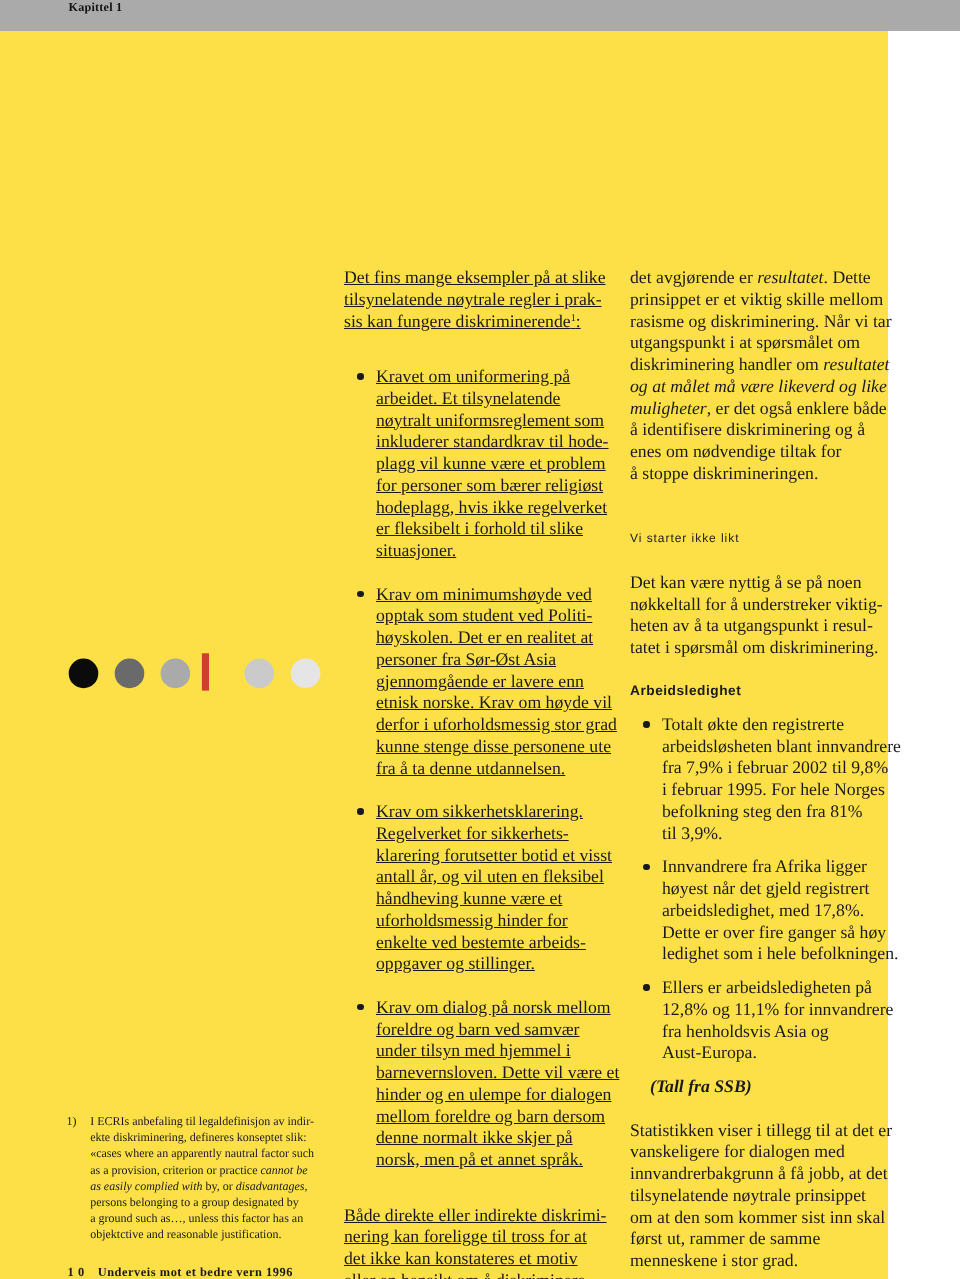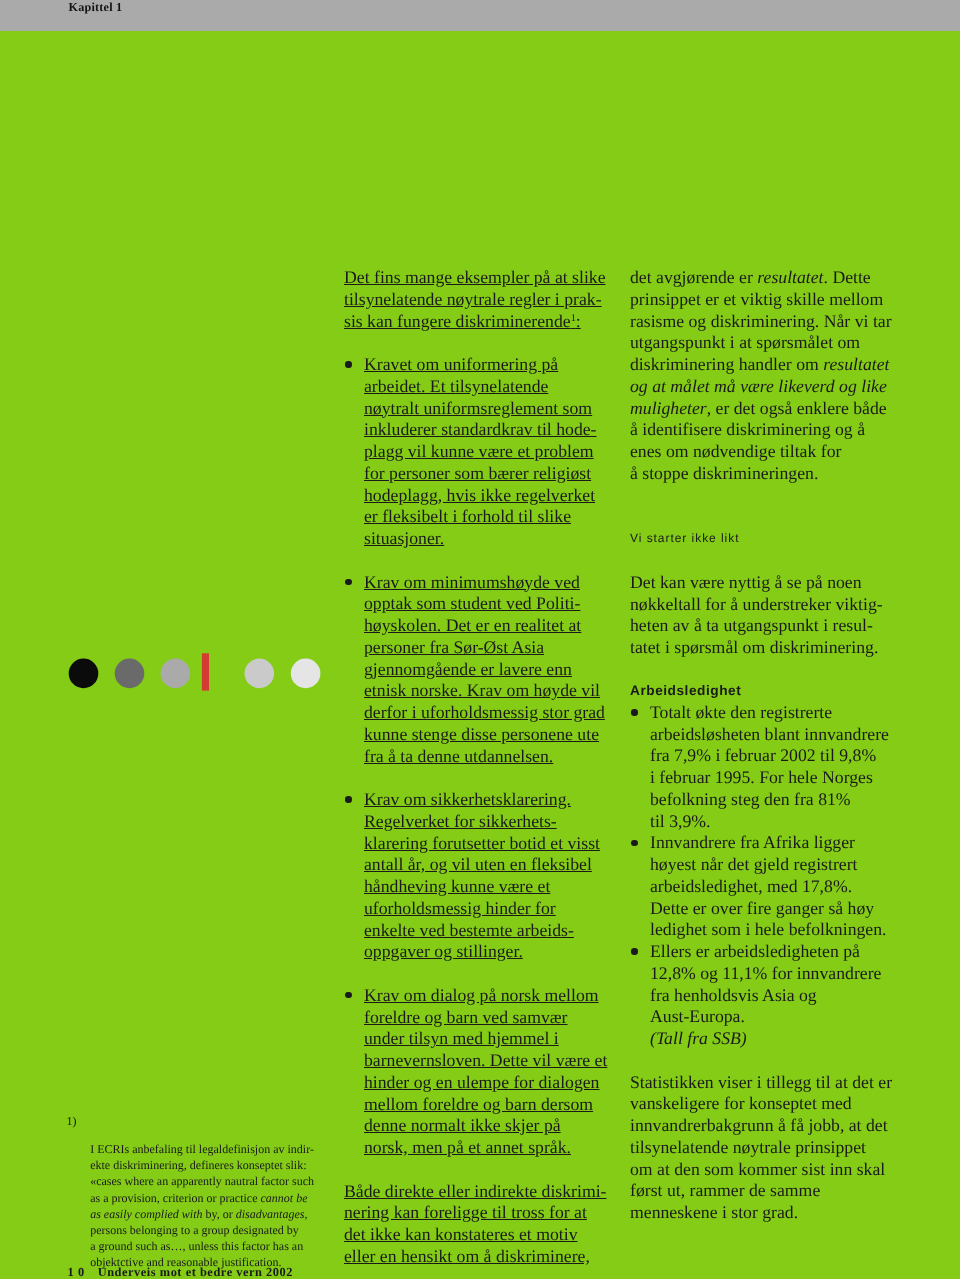--- a/index.html
+++ b/index.html
@@ -1,54 +1,54 @@
 <!DOCTYPE html>
 <html><head>
 <meta charset="utf-8">
 <title>Kapittel 1</title>
 <style>
   html,body{margin:0;padding:0;background:#fff;}
   body{width:960px;height:1279px;font-family:"Liberation Serif",serif;overflow:hidden;
        position:relative;color:#1a1a1a;}
   *{-webkit-font-smoothing:antialiased;text-rendering:geometricPrecision;}
-  .page{position:absolute;left:0;top:0;width:960px;height:1279px;background:#84cc16;}
+  .page{position:absolute;left:0;top:0;width:888px;height:1279px;background:#fde047;}
 
   .headerbar{position:absolute;left:0;top:0;width:960px;height:31px;background:#aaaaaa;}
   .headertitle{position:absolute;left:68.5px;top:1.2px;font-size:12.2px;font-weight:bold;
        letter-spacing:0.2px;line-height:12px;color:#141414;}
 
   .col{position:absolute;top:267px;width:268px;font-size:17.72px;line-height:21.75px;
        white-space:nowrap;}
   #colLeft{left:344px;text-decoration:underline;}
   #colRight{left:630px;}
   .col p{margin:0;}
   .spacer{height:21.75px;}
   .sp-c{height:21.3px;}
   .sp-h{height:43px;}
   .sp-a{height:22.5px;}
   .sp-b{height:0.2px;}
   .blist{margin:0;padding:0;list-style:none;}
-  .blist li{position:relative;padding-left:20px;margin:0;}
+  .blist li{position:relative;padding-left:20px;margin:12px;}
   .blist li .bul{position:absolute;left:1.2px;top:7.2px;width:6.4px;height:6.4px;
       border-radius:50%;background:#1a1a1a;font-size:0;line-height:0;}
   .blist li + li{margin-top:21.75px;}
   .blist-tight li + li{margin-top:0;}
 
   .h2{font-family:"Liberation Sans",sans-serif;font-weight:normal;font-size:12px;
       line-height:21.75px;letter-spacing:0.95px;}
   .h3{font-family:"Liberation Sans",sans-serif;font-weight:bold;
       font-size:13.7px;line-height:21.75px;letter-spacing:0.52px;}
 
-  .src{padding-left:20px;}
+  .src{padding-left:20px;font-weight:bold;}
   .dots{position:absolute;left:0;top:653px;}
 
   .footnote{position:absolute;left:66.4px;top:1113px;font-size:12px;line-height:16.2px;
       white-space:nowrap;}
   .footnote .fmark{position:absolute;left:0;top:0;}
-  .footnote .ftext{display:block;margin-left:23.8px;margin-top:28px;}
+  .footnote .ftext{display:block;margin-left:23.8px;}
 
   .pagefoot{position:absolute;left:67.5px;top:1265.5px;font-size:12.4px;font-weight:bold;
       line-height:12px;letter-spacing:0.53px;white-space:nowrap;}
   .pagefoot .pnum{letter-spacing:4.3px;}
   .pagefoot .ptitle{margin-left:9.2px;}
   sup{font-size:0.58em;vertical-align:0.55em;line-height:0;}
   i,em{font-style:italic;}
 </style>
 </head>
 <body>
@@ -89,25 +89,25 @@
     <div class="sp-c"></div>
     <p class="h3">Arbeidsledighet</p>
     <div class="sp-b"></div>
     <ul class="blist blist-tight">
       <li><span class="bul"></span><span><span>Totalt økte den registrerte</span><br><span>arbeidsløsheten blant innvandrere</span><br><span>fra 7,9% i februar 2002 til 9,8%</span><br><span>i februar 1995. For hele Norges</span><br><span>befolkning steg den fra 81%</span><br><span>til 3,9%.</span></span></li>
       <li><span class="bul"></span><span><span>Innvandrere fra Afrika ligger</span><br><span>høyest når det gjeld registrert</span><br><span>arbeidsledighet, med 17,8%.</span><br><span>Dette er over fire ganger så høy</span><br><span>ledighet som i hele befolkningen.</span></span></li>
       <li><span class="bul"></span><span><span>Ellers er arbeidsledigheten på</span><br><span>12,8% og 11,1% for innvandrere</span><br><span>fra henholdsvis Asia og</span><br><span>Aust-Europa.</span></span></li>
     </ul>
     <p class="src"><i>(Tall fra SSB)</i></p>
     <div class="spacer"></div>
-    <p><span>Statistikken viser i tillegg til at det er</span><br><span>vanskeligere for konseptet med</span><br><span>innvandrerbakgrunn å få jobb, at det</span><br><span>tilsynelatende nøytrale prinsippet</span><br><span>om at den som kommer sist inn skal</span><br><span>først ut, rammer de samme</span><br><span>menneskene i stor grad.</span></p>
+    <p><span>Statistikken viser i tillegg til at det er</span><br><span>vanskeligere for dialogen med</span><br><span>innvandrerbakgrunn å få jobb, at det</span><br><span>tilsynelatende nøytrale prinsippet</span><br><span>om at den som kommer sist inn skal</span><br><span>først ut, rammer de samme</span><br><span>menneskene i stor grad.</span></p>
   </div>
 
   <div class="footnote">
     <span class="fmark">1)</span>
     <span class="ftext"><span>I ECRIs anbefaling til legaldefinisjon av indir-</span><br><span>ekte diskriminering, defineres konseptet slik:</span><br><span>«cases where an apparently nautral factor such</span><br><span>as a provision, criterion or practice </span><i>cannot be</i><br><i>as easily complied with</i><span> by, or </span><i>disadvantages,</i><br><span>persons belonging to a group designated by</span><br><span>a ground such as…, unless this factor has an</span><br><span>objektctive and reasonable justification.</span></span>
   </div>
 
   <div class="pagefoot">
-    <span class="pnum">10</span><span class="ptitle">Underveis mot et bedre vern 2002</span>
+    <span class="pnum">10</span><span class="ptitle">Underveis mot et bedre vern 1996</span>
   </div>
 
 </div>
 
 </body></html>

